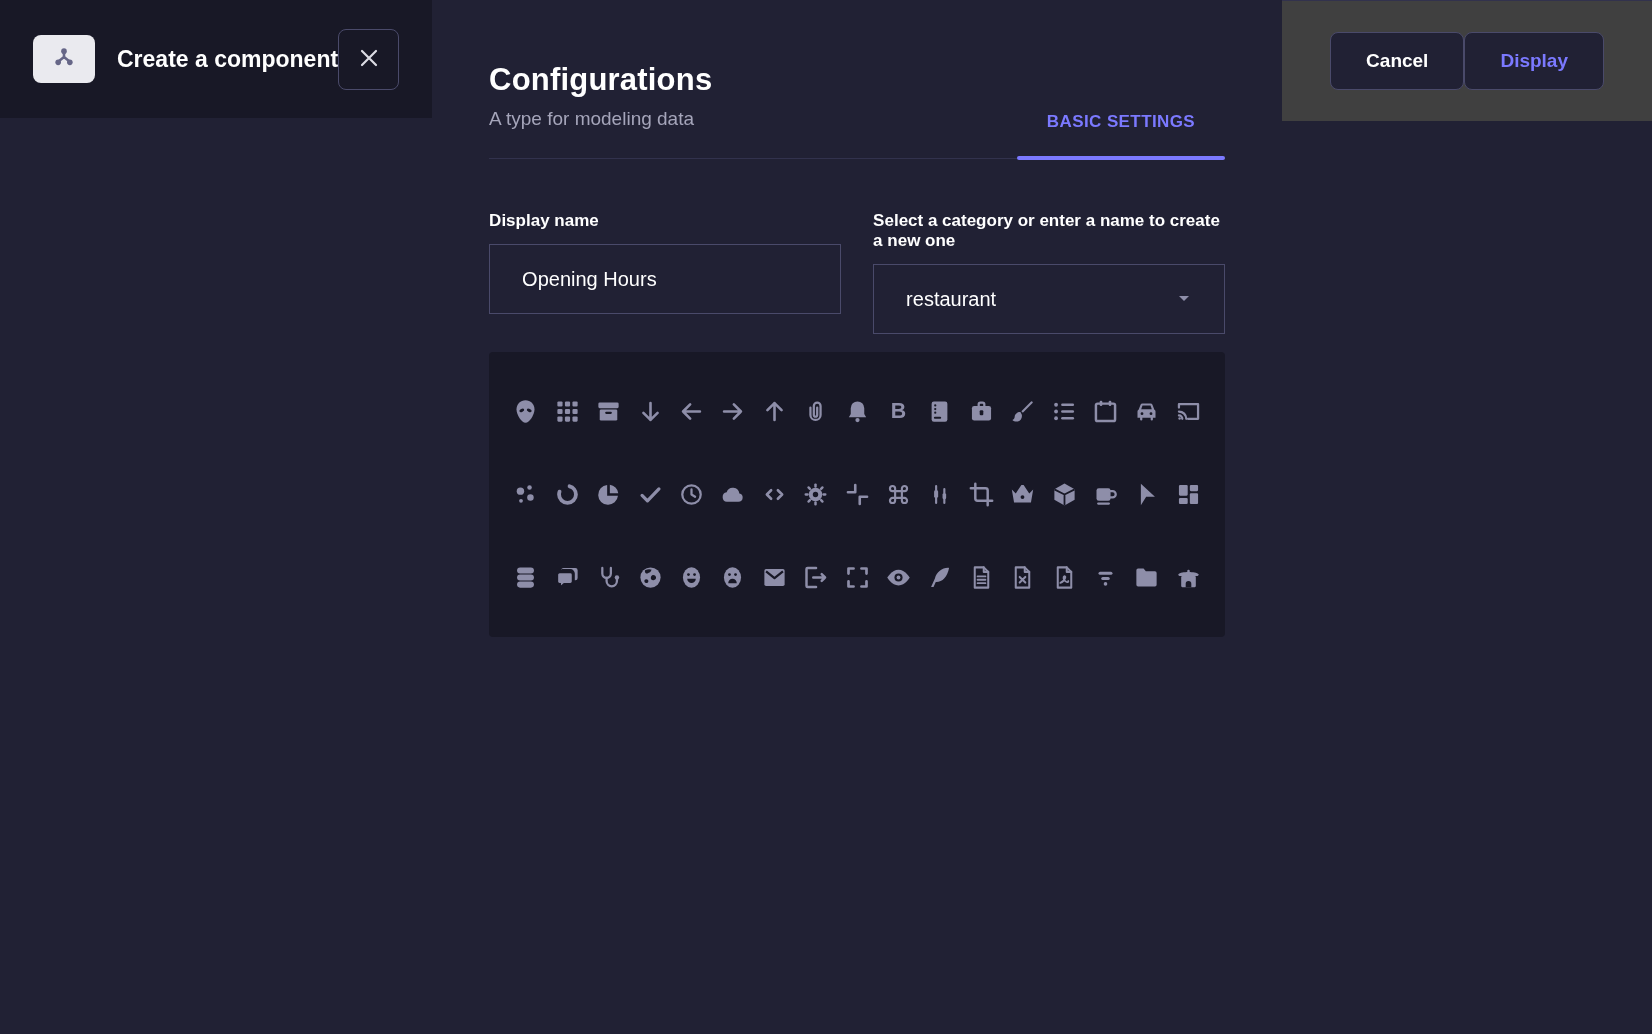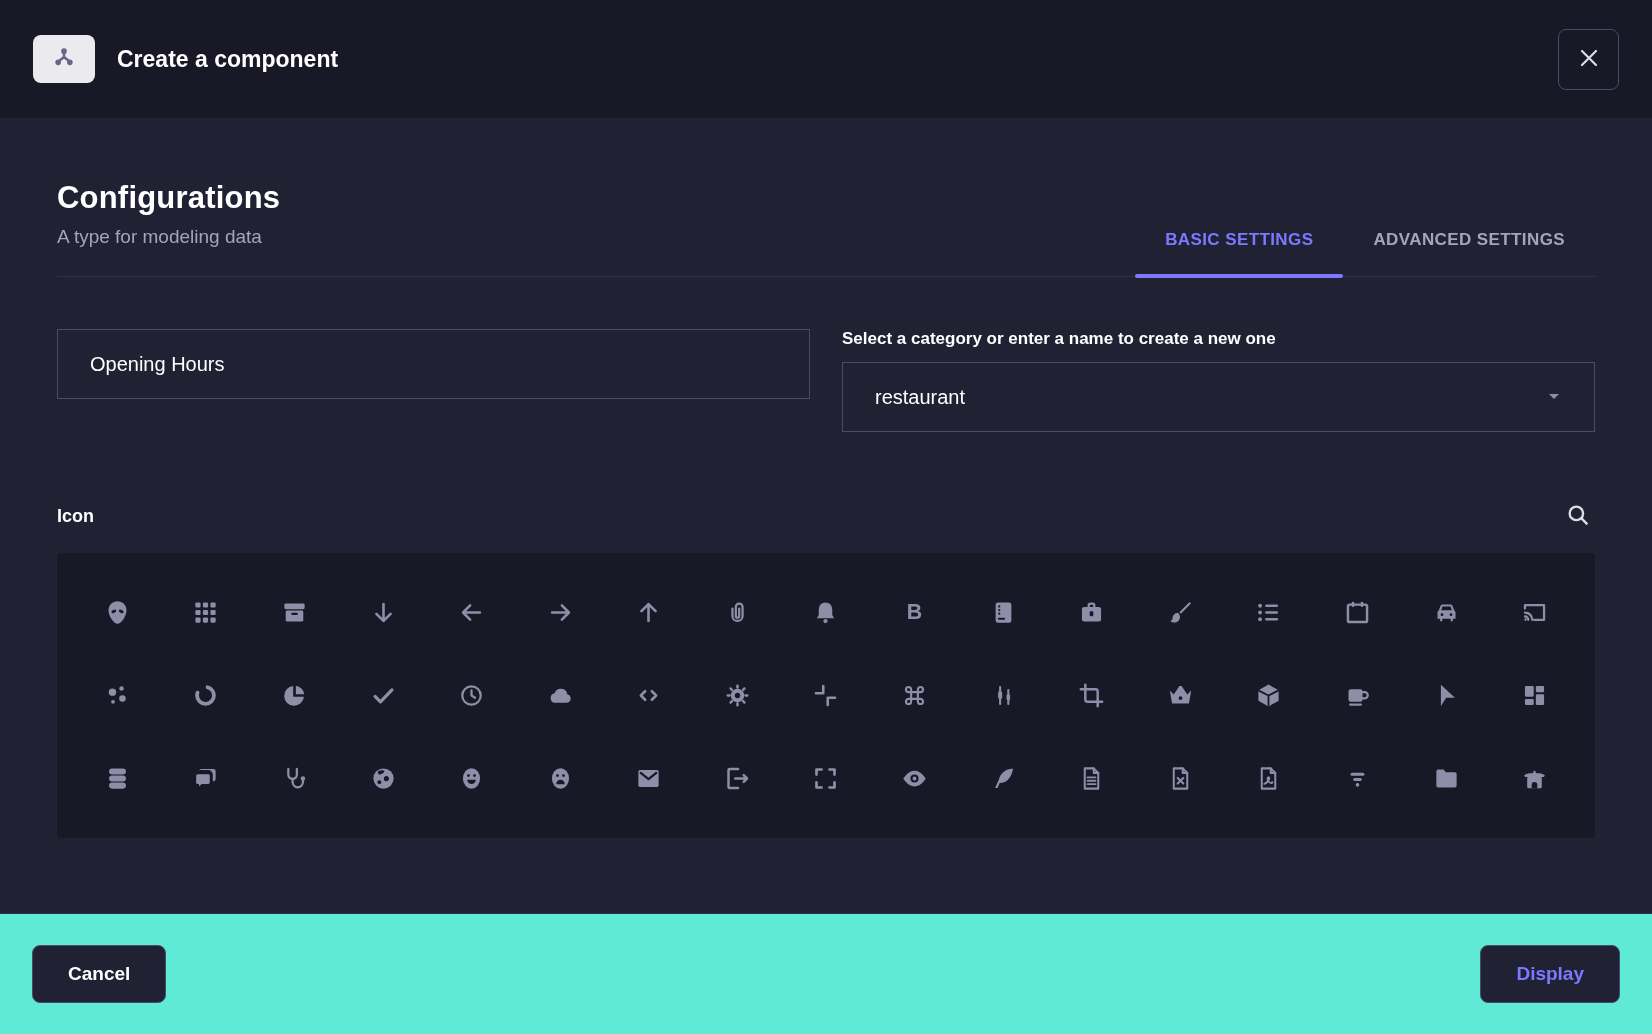--- a/index.html
+++ b/index.html
@@ -1,18 +1,18 @@
 <!DOCTYPE html>
 <html><head>
 <meta charset="utf-8">
 <style>
   * { box-sizing: border-box; }
   html,body { margin:0; padding:0; background:#0f0f1a; }
   body { font-family: "Liberation Sans", sans-serif; }
-  .modal { width:1652px; height:1034px; background:#212134; display:flex; flex-direction:column; overflow:hidden; }
+  .modal { width:1652px; height:1034px; background:#212134; display:flex; flex-direction:row; overflow:hidden; }
 
   
   .hdr { flex:none; height:118px; background:#181826; display:flex; align-items:center; padding:0 33px; }
   .hdr-badge { width:62px; height:48px; border-radius:8px; background:#eaeaef; display:flex; align-items:center; justify-content:center; }
   .hdr-title { margin-left:22px; font-size:23px; font-weight:bold; color:#ffffff; }
   .close-btn { margin-left:auto; width:61px; height:61px; border:1px solid #4a4a6a; border-radius:8px; background:transparent; display:flex; align-items:center; justify-content:center; cursor:pointer; padding:0; }
 
   
   .content { flex:1; padding:0 57px; display:flex; flex-direction:column; }
   .title-row { display:flex; justify-content:space-between; align-items:flex-end; margin-top:62px; border-bottom:1px solid #32324d; }
@@ -33,21 +33,21 @@
 
   .icon-head { display:flex; justify-content:space-between; align-items:center; margin-top:66px; }
   .icon-label { font-size:18px; font-weight:bold; color:#ffffff; }
   .search-btn { background:none; border:none; cursor:pointer; padding:4px; display:flex; color:#dcdce4; }
 
   .icon-grid { margin-top:18px; background:#181826; border-radius:4px; padding:18px 16px; display:grid; grid-template-columns:repeat(17, 1fr); }
   .icon-cell { height:83px; display:flex; align-items:center; justify-content:center; color:#8e8ea9; background:none; border:none; border-radius:4px; cursor:pointer; }
   .icon-cell svg { width:27px; height:27px; display:block; }
 
   
-  .ftr { flex:none; height:121px; background:#5eead4; border-top:1px solid #32324d; display:flex; align-items:center; justify-content:space-between; padding:0 32px; }
+  .ftr { flex:none; height:121px; background:#404040; border-top:1px solid #32324d; display:flex; align-items:center; justify-content:space-between; padding:0 48px; }
   .btn { height:58px; padding:0 35px; border-radius:8px; border:1px solid #4a4a6a; background:#212134; font-size:19px; font-weight:bold; font-family:inherit; cursor:pointer; }
   .btn-cancel { color:#ffffff; }
   .btn-continue { color:#7b79ff; }
 </style>
 </head>
 <body>
 
 <div class="modal">
 
   <div class="hdr">
@@ -77,52 +77,41 @@
 
   <div class="content">
 
     <div class="title-row">
       <div class="headings">
         <h1>Configurations</h1>
         <div class="subtitle">A type for modeling data</div>
       </div>
       <div class="tabs">
         <button class="tab active" id="tab-0">BASIC SETTINGS</button>
-        <button class="tab" id="tab-1">ADVANCED SETTINGS</button>
       </div>
     </div>
 
     <div class="form-row">
       <div class="field">
+        <div class="field-label">Display name</div>
         <input class="text-input" type="text" value="Opening Hours" style="">
       </div>
       <div class="field">
         <div class="field-label">Select a category or enter a name to create a new one</div>
         <div class="select-box">
           <span class="select-value">restaurant</span>
           <span>
             <svg width="16" height="16" viewBox="0 0 16 16">
                 <path d="M3 6l5 5 5-5z" fill="#8e8ea9"></path>
               </svg>
           </span>
         </div>
       </div>
     </div>
 
-    <div class="icon-head">
-      <div class="icon-label">Icon</div>
-      <button class="search-btn">
-        <span>
-          <svg width="26" height="26" viewBox="0 0 24 24" fill="none" stroke="currentColor" stroke-width="2.2" stroke-linecap="round">
-              <circle cx="10.5" cy="10.5" r="6.2"></circle>
-              <path d="M15.2 15.2L20 20"></path>
-            </svg>
-        </span>
-      </button>
-    </div>
 
     <div class="icon-grid" id="icon-grid">
         <button class="icon-cell">
           <svg viewBox="0 0 24 24" aria-hidden="true">
             <path fill="currentColor" d="M12 2C7.6 2 4 5.4 4 10c0 5.2 4.6 12 8 12s8-6.8 8-12c0-4.6-3.6-8-8-8z"></path>
             <ellipse fill="#181826" cx="8.7" cy="11" rx="2.3" ry="1.4" transform="rotate(-28 8.7 11)"></ellipse>
             <ellipse fill="#181826" cx="15.3" cy="11" rx="2.3" ry="1.4" transform="rotate(28 15.3 11)"></ellipse>
           </svg>
         </button>
         <button class="icon-cell">

